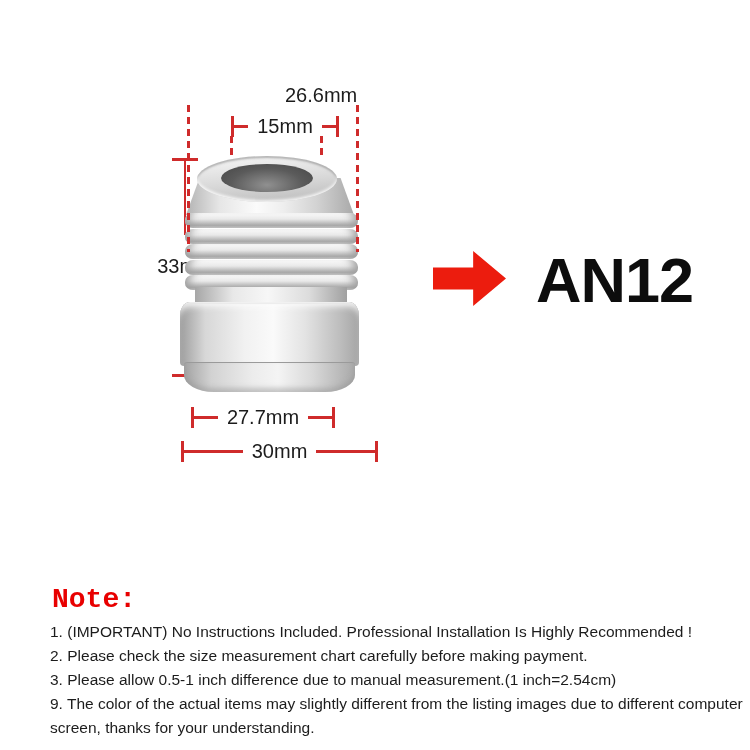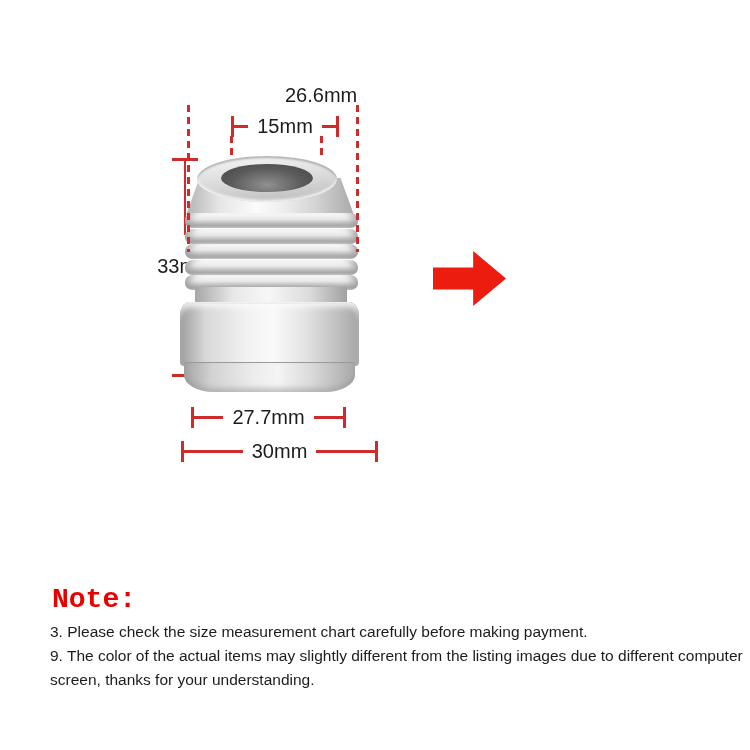--- a/index.html
+++ b/index.html
@@ -108,37 +108,40 @@
       <div class="ridge"></div>
       <div class="ridge"></div>
       <div class="ridge"></div>
       <div class="ridge"></div>
     </div>
     <div class="neck"></div>
     <div class="base"></div>
     <div class="lip"></div>
   </div>
 
-  <div class="hdim" style="left:191px;top:407px;width:155px;">
+  <div class="hdim" style="left:191px;top:407px;width:144px;">
     <div class="tick"></div>
     <div class="seg"></div>
     <div class="lbl">27.7mm</div>
     <div class="seg"></div>
     <div class="tick"></div>
   </div>
 
   <div class="hdim" style="left:181px;top:441px;width:197px;">
     <div class="tick"></div>
     <div class="seg"></div>
     <div class="lbl">30mm</div>
     <div class="seg"></div>
     <div class="tick"></div>
   </div>
 
   <div class="arrow"></div>
+  <div class="part-label">AN12</div>
 
   <div class="note-heading">Note:</div>
   <div class="note-list">
-    <div>3. Please check the size measurement chart carefully before making payment.</div>
+    <div>1. (IMPORTANT) No Instructions Included. Professional Installation Is Highly Recommended !</div>
+    <div>2. Please check the size measurement chart carefully before making payment.</div>
+    <div>3. Please allow 0.5-1 inch difference due to manual measurement.(1 inch=2.54cm)</div>
     <div>9. The color of the actual items may slightly different from the listing images due to different computer screen, thanks for your understanding.</div>
   </div>
 
 </div>
 
 </body></html>

